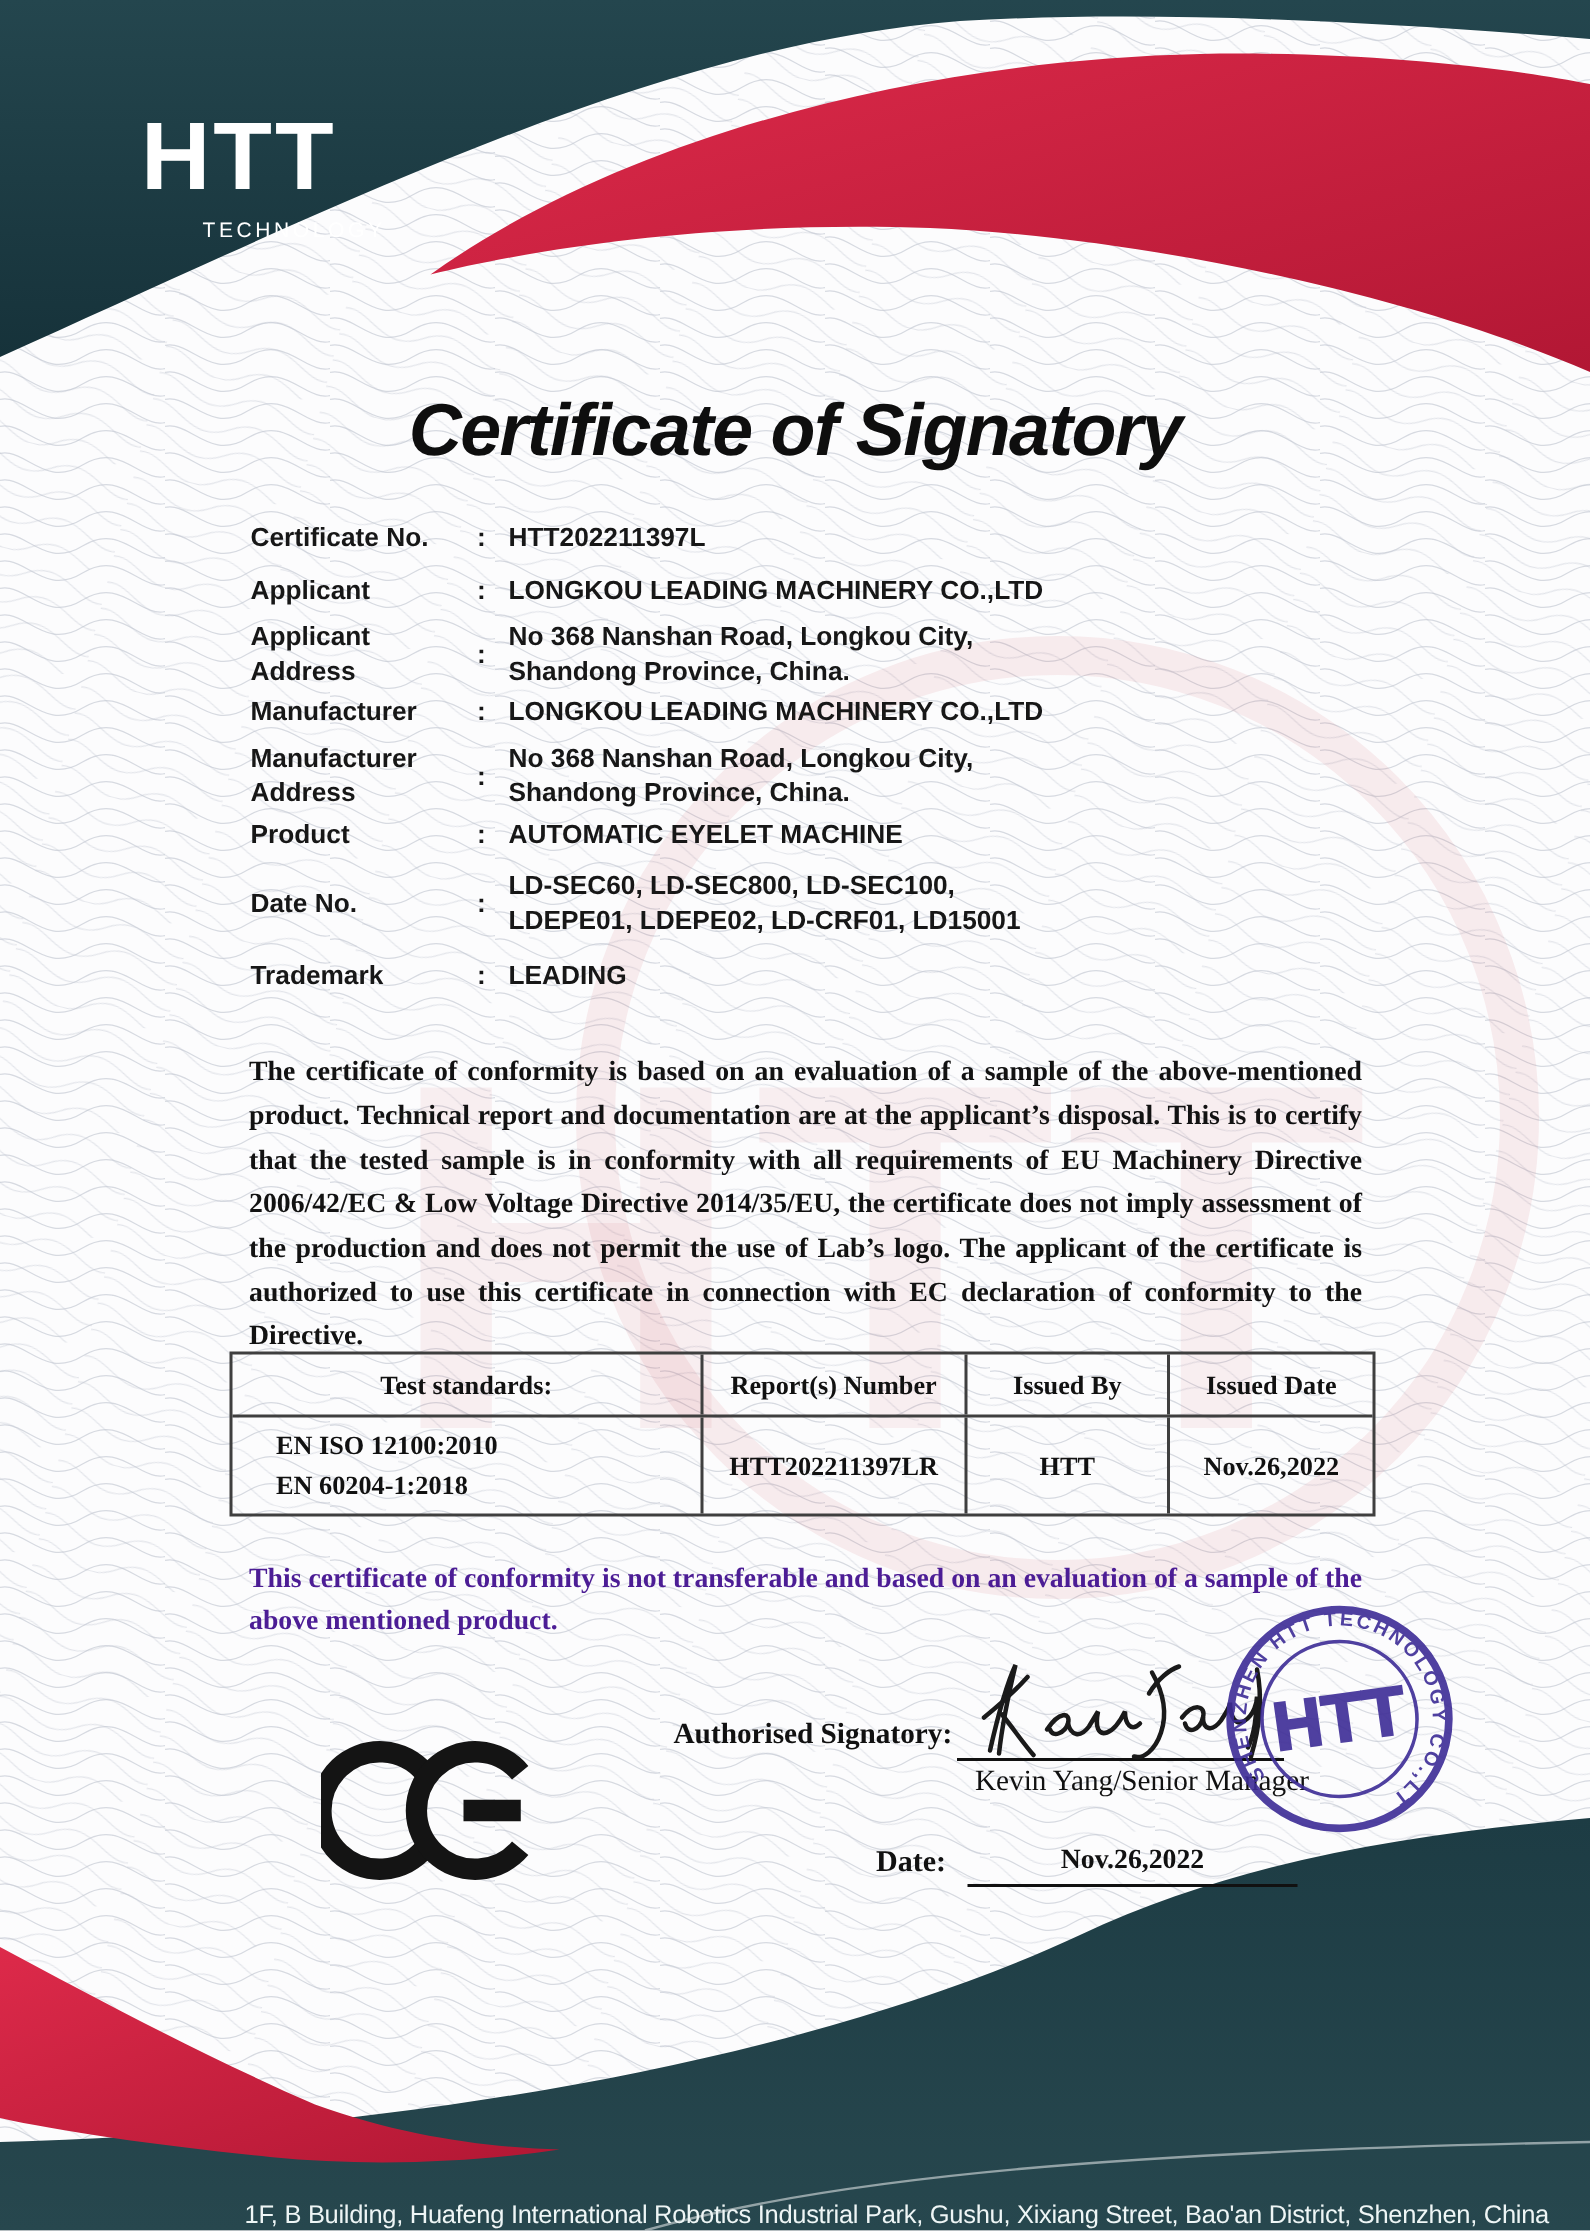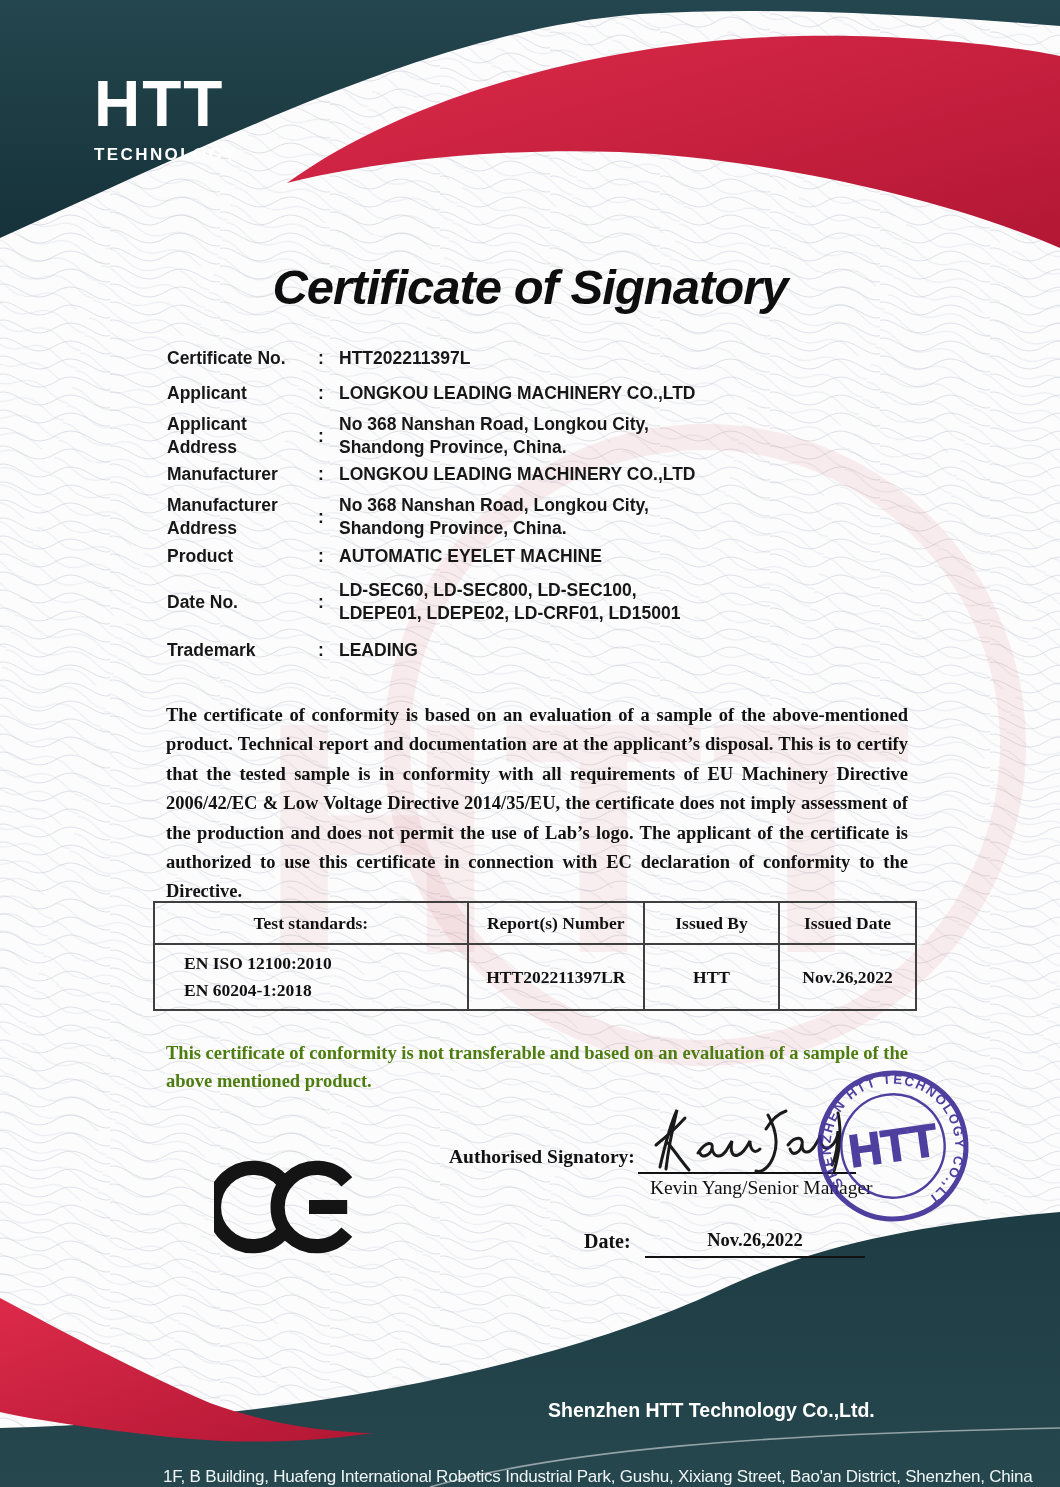--- a/index.html
+++ b/index.html
@@ -3,21 +3,21 @@
 <meta charset="utf-8">
 <style>
   html,body{margin:0;padding:0;background:#9aa0a6;}
   .page{position:relative;width:1060px;height:1487px;background:#fcfcfd;overflow:hidden;
         font-family:"Liberation Sans",sans-serif;}
   .bg{position:absolute;left:0;top:0;}
 
   
   .logo{position:absolute;left:94px;top:72px;color:#ffffff;z-index:3;}
   .logo-title{font-size:64px;font-weight:bold;line-height:1;letter-spacing:2px;}
-  .logo-sub{font-size:17px;font-weight:bold;letter-spacing:2.4px;margin-top:9px;}
+  .logo-sub{font-size:14px;font-weight:normal;letter-spacing:2.4px;margin-top:9px;margin-left:41px;}
 
   
   .doc-title{position:absolute;left:0;top:259px;width:100%;text-align:center;
              font-size:49px;font-weight:bold;font-style:italic;color:#0e0e0e;
              letter-spacing:-1px;z-index:3;}
 
   
   .field-row{position:absolute;left:167px;display:flex;align-items:center;
              font-weight:bold;font-size:17.5px;line-height:23px;color:#171717;z-index:3;}
   .f-label{width:151px;}
@@ -37,21 +37,21 @@
   .t-body{border-top:2.5px solid #3f3f3f;}
   .t-body .t-cell{height:64px;}
   .t-cell{display:flex;align-items:center;justify-content:center;
           border-left:2.5px solid #3f3f3f;font-size:17.5px;text-align:center;}
   .t-cell:first-child{border-left:none;}
   .t-cell.std{justify-content:flex-start;text-align:left;padding-left:29px;
               white-space:pre-line;line-height:27px;}
 
   .note-text{position:absolute;left:166px;top:1039px;width:748px;z-index:3;
              font-family:"Liberation Serif",serif;font-weight:bold;font-size:18.5px;
-             line-height:28px;color:#4d7c0f;}
+             line-height:28px;color:#4c1d95;}
 
   
   .sig-label{position:absolute;left:449px;top:1146px;z-index:3;
              font-family:"Liberation Serif",serif;font-weight:bold;font-size:19.5px;color:#111;}
   .sig-line{position:absolute;left:638px;top:1172px;width:218px;border-top:2px solid #111;z-index:3;}
   .sig-name-title{position:absolute;left:650px;top:1177px;z-index:3;
                   font-family:"Liberation Serif",serif;font-size:19.5px;color:#111;}
   .sig-script{position:absolute;left:648px;top:1103px;z-index:4;}
   .date-label{position:absolute;left:584px;top:1230px;z-index:3;
               font-family:"Liberation Serif",serif;font-weight:bold;font-size:20px;color:#111;}
@@ -243,17 +243,16 @@
     <defs>
       <path id="stamp-ring-path" d="M24.7,108.8 A61.5,61.5 0 1 1 99,135.8"></path>
     </defs>
     <text font-family="Liberation Sans, sans-serif" font-weight="bold" font-size="13" letter-spacing="1.8" fill="#3d2c96">
       <textPath href="#stamp-ring-path">SHENZHEN HTT TECHNOLOGY CO.,LTD</textPath>
     </text>
     <text x="78" y="93" text-anchor="middle" font-family="Liberation Sans, sans-serif" font-weight="bold" font-size="45" fill="#3d2c96" stroke="#3d2c96" stroke-width="1.5">HTT</text>
   </svg>
 
   <div class="footer-company-row">
-    <span>Shenzhen HTT Technology Co.,Ltd.</span>
   </div>
   <div class="footer-address">1F, B Building, Huafeng International Robotics Industrial Park, Gushu, Xixiang Street, Bao'an District, Shenzhen, China</div>
 
 </div>
 
 </body></html>

